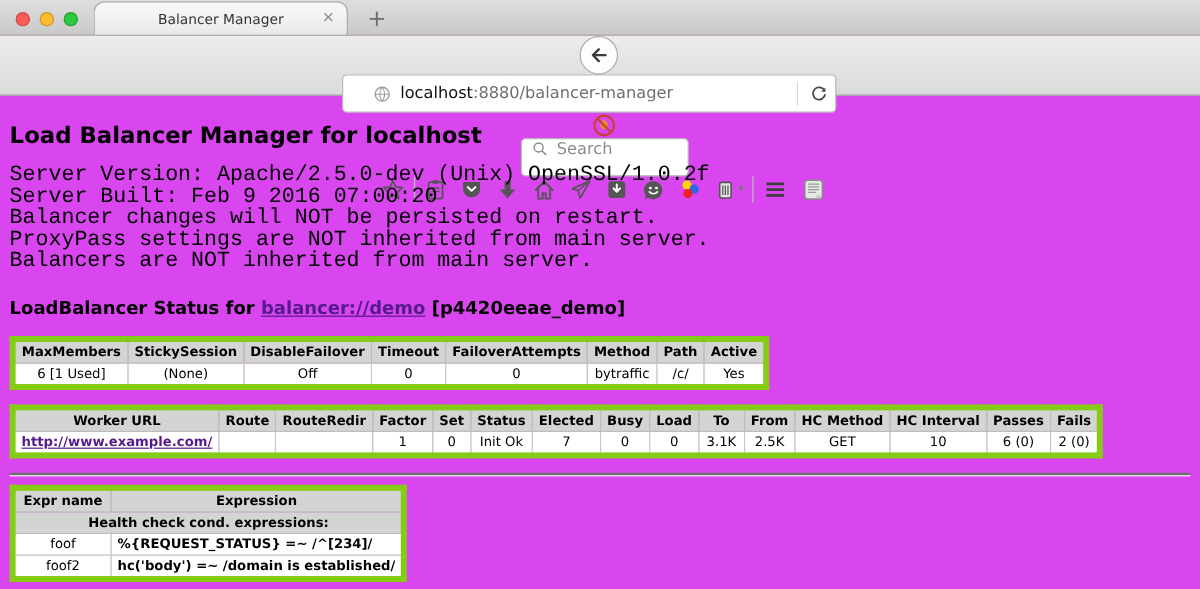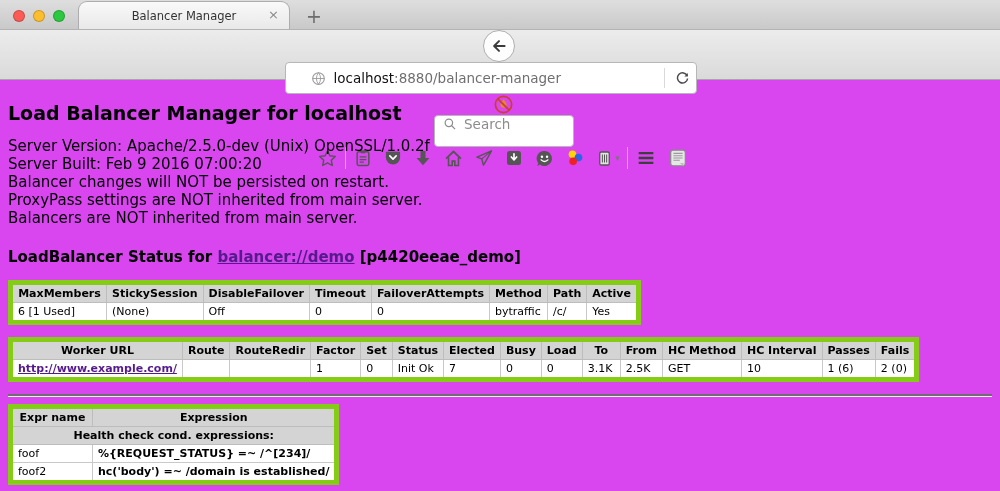--- a/index.html
+++ b/index.html
@@ -55,31 +55,31 @@
     display:flex; align-items:flex-start; padding:0 7px; margin-left:10px; flex:0 0 auto;
   }
   .search-ph { color:#8c8c8c; font-size:13.5px; margin-left:6px; }
   .toolbar-icons { display:flex; align-items:center; margin-left:8px; flex:1; justify-content:space-between; }
   .tb-sep { width:1px; height:22px; background:#bdbdbd; margin:0 2px; flex:0 0 auto; }
   .caret { font-size:9px; color:#777; margin-left:1px; }
 
   
   .content { padding:8px; color:#000; }
   h1.page-title { font-size:19px; font-weight:bold; margin:14px 0 13px 0; letter-spacing:0; }
-  .info { font-size:15px; line-height:18px; }
+  .info { font-size:18px; line-height:18px;font-family:Liberation Mono, monospace; }
   .status-heading { font-size:15px; font-weight:bold; margin:21px 0 14px 0; }
   a.plink { color:#551a8b; text-decoration:underline; }
 
   table.lb { border-collapse:collapse; border:5px solid #84cc16; margin-bottom:12px; font-size:11px; }
   table.lb th {
     background:#d4d4d4; font-weight:bold; text-align:center;
     border:1px solid #bdbdbd; padding:2px 5px; white-space:nowrap;
   }
   table.lb td {
-    background:#fff; text-align:left; border:1px solid #c9c9c9;
+    background:#fff; text-align:center; border:1px solid #c9c9c9;
     padding:2px 5px; white-space:nowrap; height:18px;
   }
   table.lb td.left { text-align:left;font-weight:bold; }
   hr.rule { border:none; border-top:2px solid #6f6f6f; border-bottom:1px solid #f2f2f2; margin:7px 0; }
   .svgi { display:block; }
 </style>
 </head>
 <body>
 
 <div class="window">
@@ -287,21 +287,21 @@
         <td>1</td>
         <td>0</td>
         <td>Init Ok</td>
         <td>7</td>
         <td>0</td>
         <td>0</td>
         <td>3.1K</td>
         <td>2.5K</td>
         <td>GET</td>
         <td>10</td>
-        <td>1 (6)</td>
+        <td>6 (0)</td>
         <td>2 (0)</td>
 
       </tr>
     </tbody>
       </table>
 
     <hr class="rule">
 
     <table class="lb">
       <tbody>

